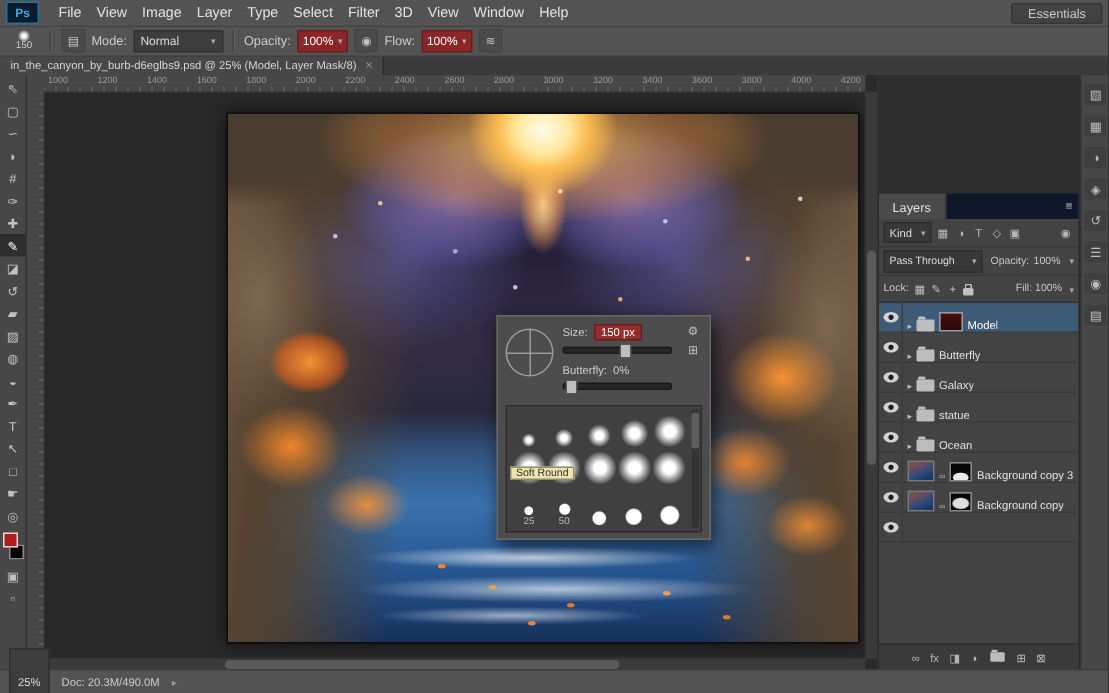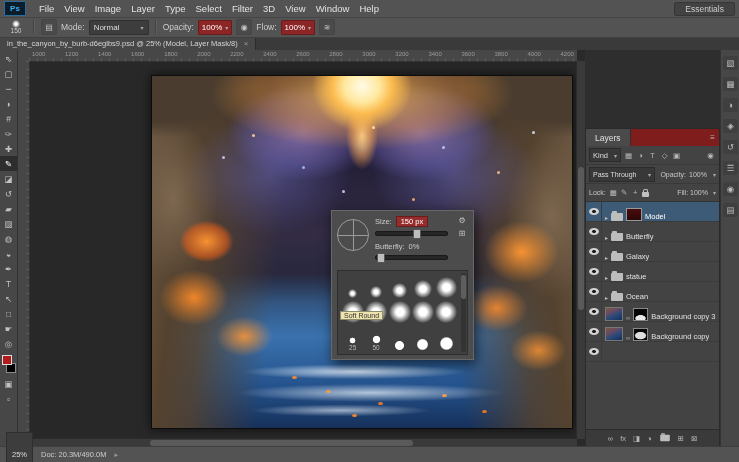--- a/index.html
+++ b/index.html
@@ -108,21 +108,21 @@
   .preset-label{font-size:6.5px;color:#bbb;line-height:7px}
   .bp-scroll{position:absolute;right:1px;top:2px;bottom:2px;width:5px;background:#333;border-radius:2px}
   .bp-scroll-thumb{position:absolute;left:0;right:0;top:2px;height:24px;background:#5e5e5e;border-radius:2px}
   .bp-tooltip{position:absolute;left:2px;top:40px;background:#efe3ae;border:1px solid #8d8d6d;color:#333;font-size:7px;padding:0 3px;z-index:2;white-space:nowrap}
 
   
   .right-dock{width:154px;display:flex;flex:none}
   .layers-col{width:135px;display:flex;flex-direction:column;background:#2e2e2e;flex:none}
   .dock-spacer{height:78px;background:#2e2e2e}
   .layers-panel{flex:1;display:flex;flex-direction:column;background:#434343;border:1px solid #2a2a2a;min-height:0}
-  .lp-tabrow{height:17px;background:#7f1d1d;display:flex;align-items:stretch;flex:none}
+  .lp-tabrow{height:17px;background:#0f172a;display:flex;align-items:stretch;flex:none}
   .lp-tab{display:flex;align-items:center;background:#4a4a4a;padding:0 9px;font-size:8.5px;color:#e2e2e2;border-right:1px solid #2e2e2e}
   .lp-menu{margin-left:auto;display:flex;align-items:center;padding:0 4px;color:#b5b5b5;font-size:8px}
   .lp-filter{height:18px;display:flex;align-items:center;gap:2px;padding:0 3px;border-bottom:1px solid #393939;flex:none}
   .kind-select{display:flex;align-items:center;background:#383838;border:1px solid #2c2c2c;height:12px;padding:0 3px;font-size:7.5px;color:#ddd;gap:3px}
   .f-icon{width:11px;height:12px;display:flex;align-items:center;justify-content:center;font-size:7.5px;color:#b8b8b8}
   .f-icon:last-child{margin-left:auto}
   .lp-blend{height:18px;display:flex;align-items:center;gap:3px;padding:0 3px;border-bottom:1px solid #393939;flex:none}
   .blend-select{display:flex;align-items:center;justify-content:space-between;background:#383838;border:1px solid #2c2c2c;height:13px;padding:0 3px;font-size:7px;color:#ddd;width:58px;flex:none}
   .lp-small{font-size:7px;color:#c8c8c8;white-space:nowrap}
   .lp-lock{height:17px;display:flex;align-items:center;gap:3px;padding:0 3px;border-bottom:1px solid #333;flex:none}

